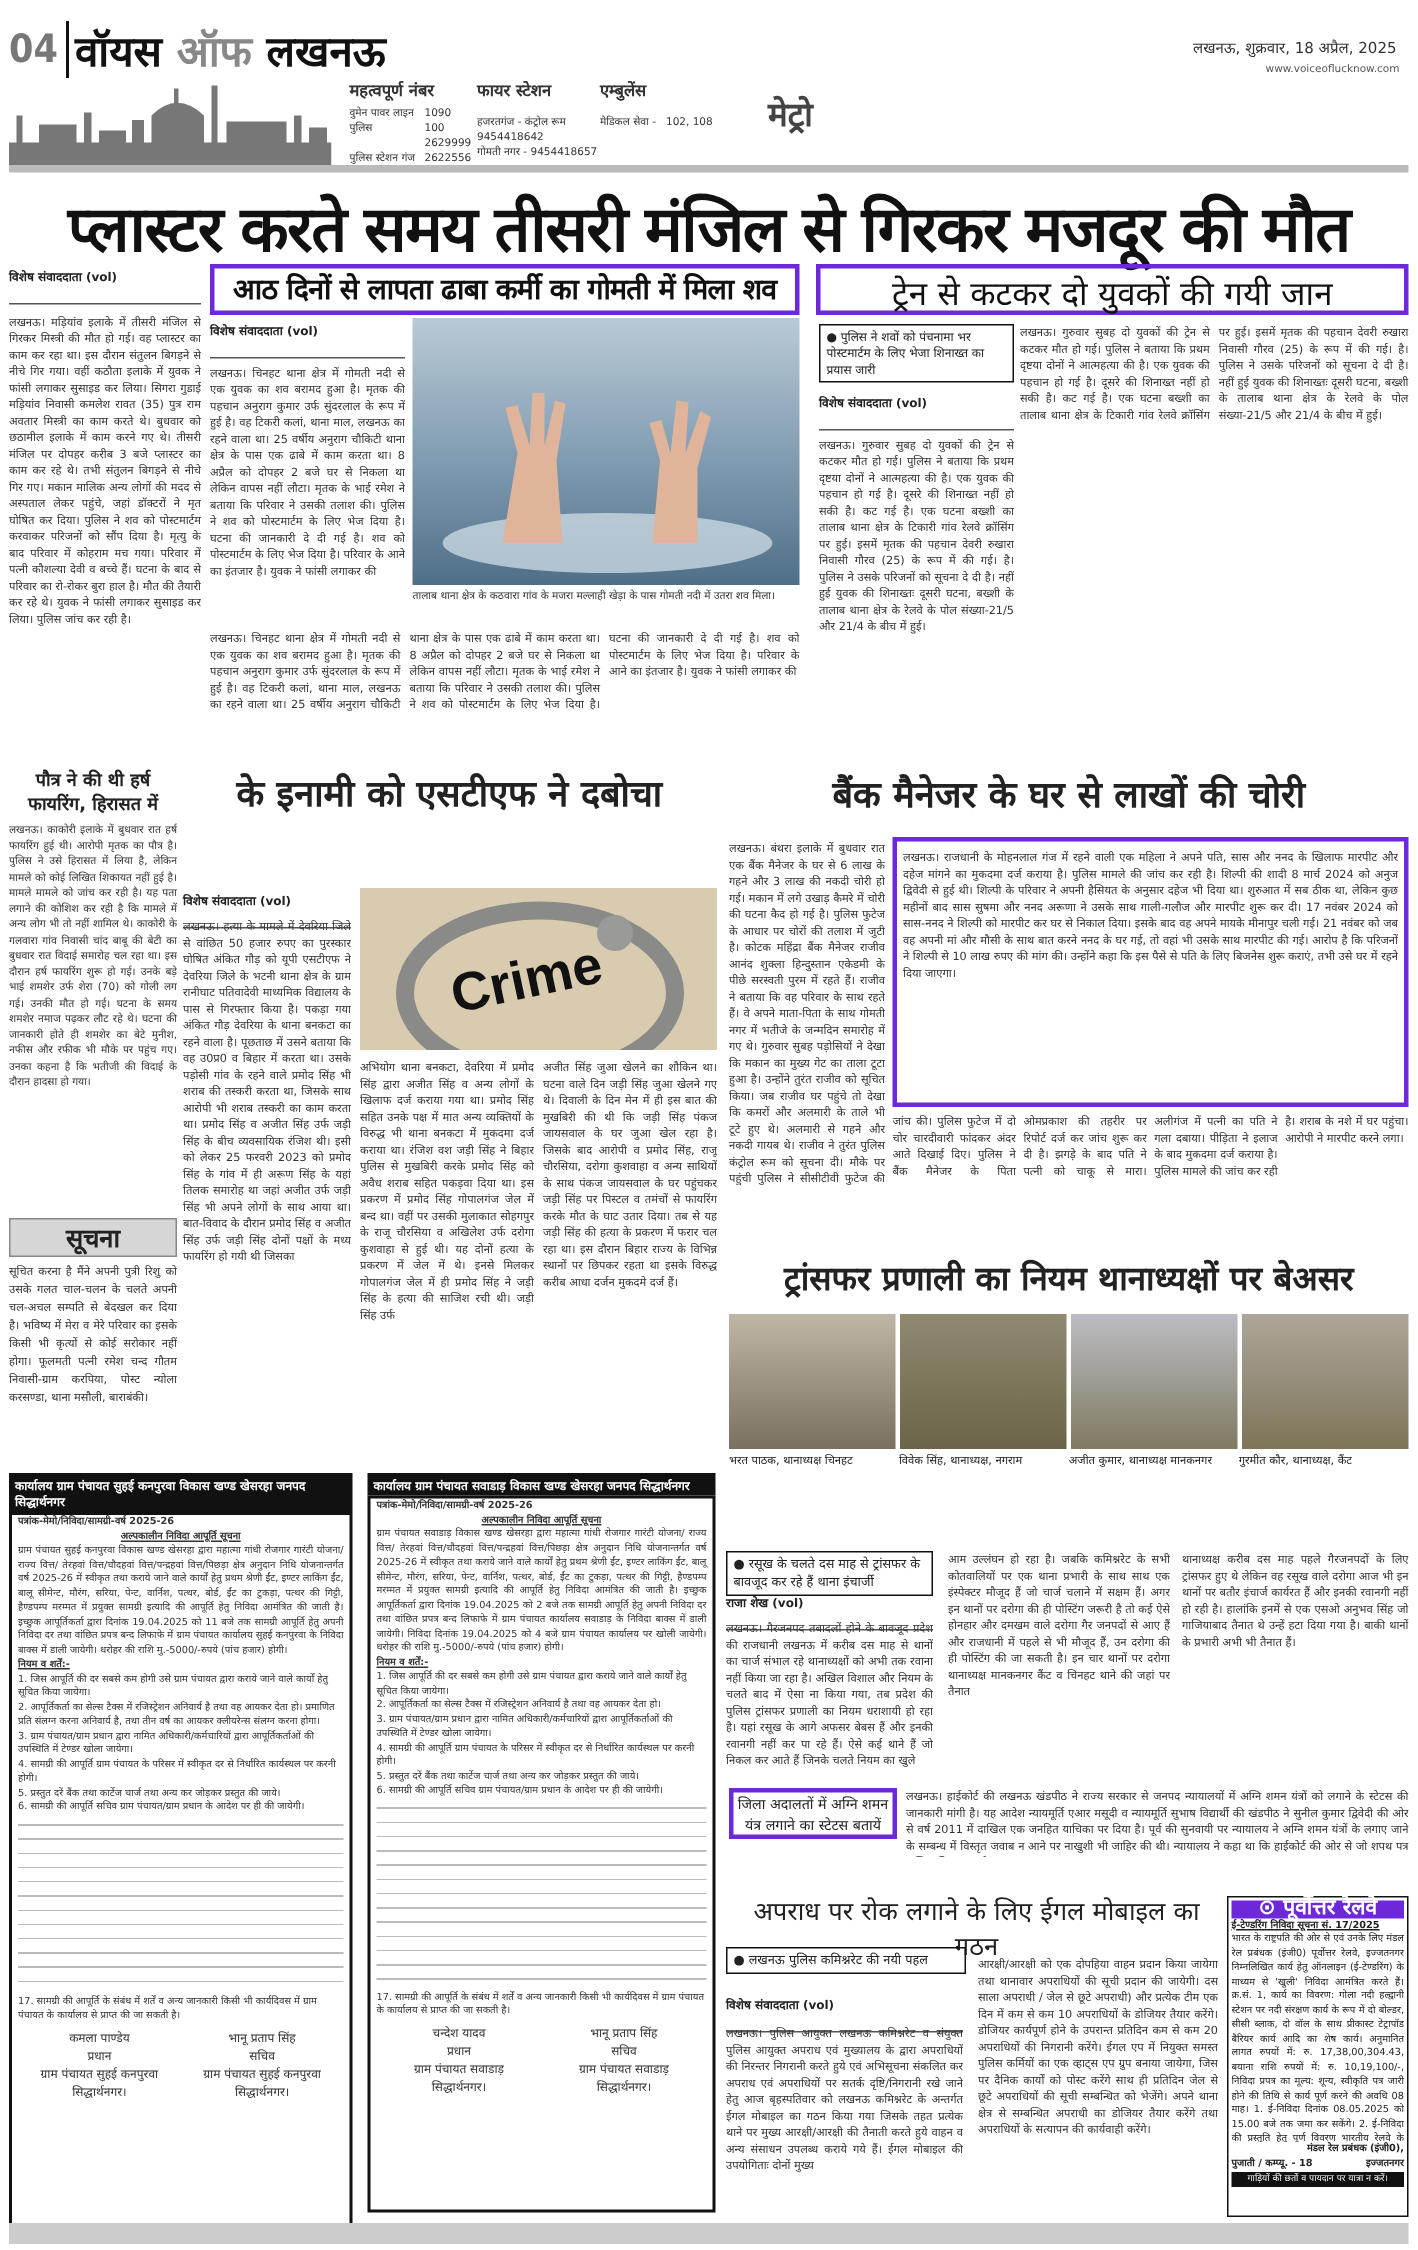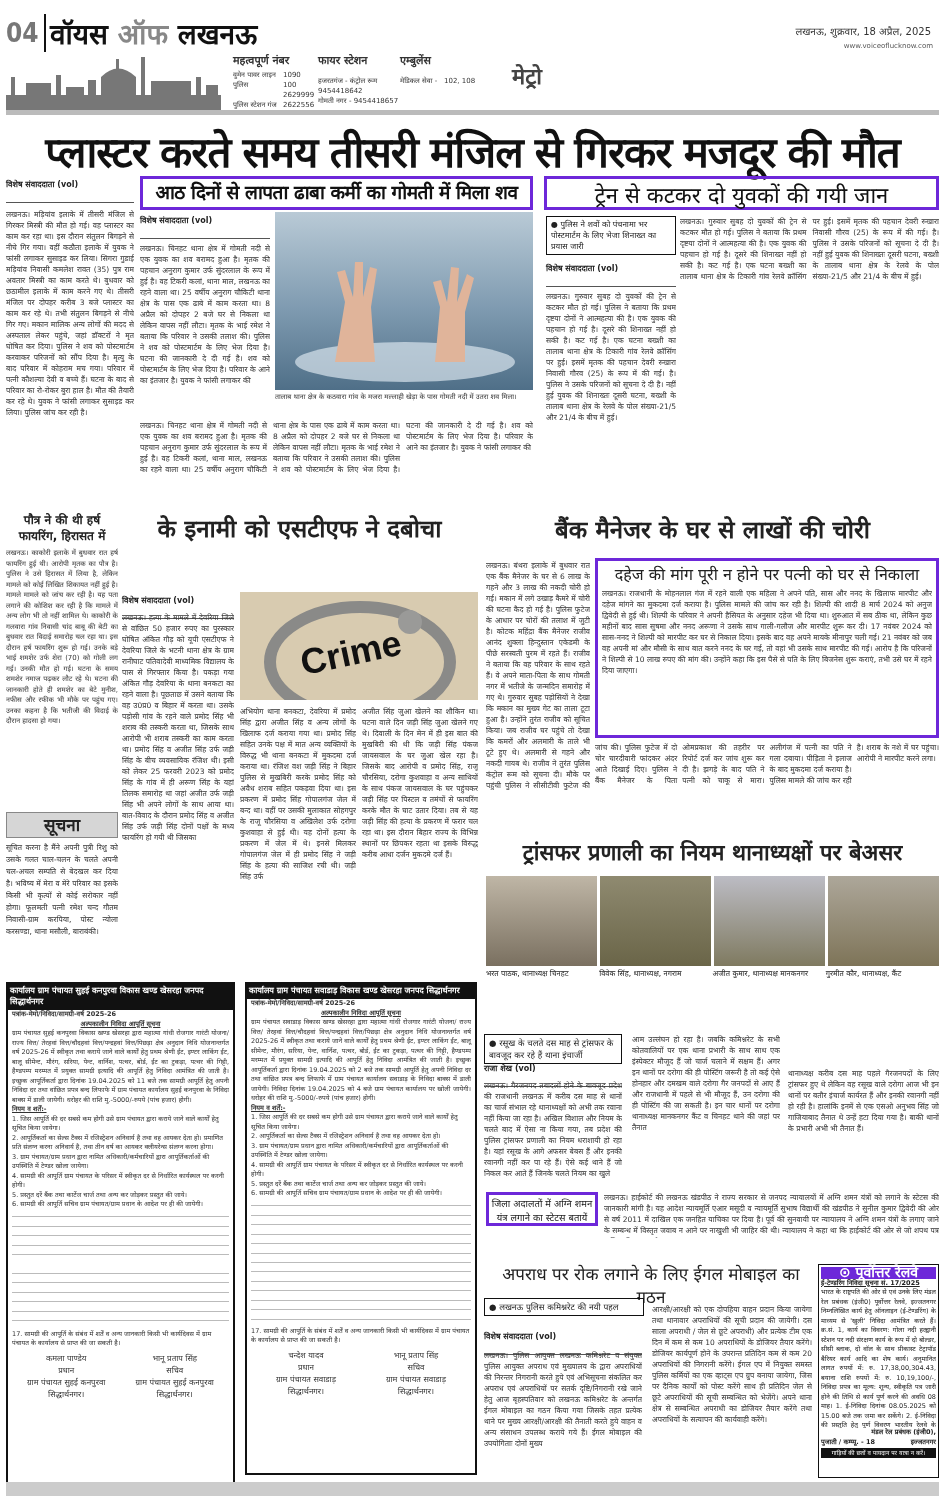--- a/index.html
+++ b/index.html
@@ -145,21 +145,20 @@
 
 <div class="abs" style="left:6px;top:812px;width:112px;height:26px;background:#d6d6d6;border:1px solid #888;text-align:center">
   <span style="font-size:17px;font-weight:bold">सूचना</span>
 </div>
 <div class="abs body-text" style="left:6px;top:842px;width:112px;height:126px;font-size:7.5px;line-height:12px">सूचित करना है मैंने अपनी पुत्री रिशु को उसके गलत चाल-चलन के चलते अपनी चल-अचल सम्पति से बेदखल कर दिया है। भविष्य में मेरा व मेरे परिवार का इसके किसी भी कृत्यों से कोई सरोकार नहीं होगा। फूलमती पत्नी रमेश चन्द गौतम निवासी-ग्राम करपिया, पोस्ट न्योला करसण्डा, थाना मसौली, बाराबंकी।</div>
 
 <div class="abs" style="left:486px;top:512px;width:453px;text-align:center;font-size:24px;font-weight:bold">बैंक मैनेजर के घर से लाखों की चोरी</div>
 <div class="abs body-text" style="left:486px;top:560px;width:104px;height:230px">लखनऊ। बंथरा इलाके में बुधवार रात एक बैंक मैनेजर के घर से 6 लाख के गहने और 3 लाख की नकदी चोरी हो गई। मकान में लगे उखाड़ कैमरे में चोरी की घटना कैद हो गई है। पुलिस फुटेज के आधार पर चोरों की तलाश में जुटी है। कोटक महिंद्रा बैंक मैनेजर राजीव आनंद शुक्ला हिन्दुस्तान एकेडमी के पीछे सरस्वती पुरम में रहते हैं। राजीव ने बताया कि वह परिवार के साथ रहते हैं। वे अपने माता-पिता के साथ गोमती नगर में भतीजे के जन्मदिन समारोह में गए थे। गुरुवार सुबह पड़ोसियों ने देखा कि मकान का मुख्य गेट का ताला टूटा हुआ है। उन्होंने तुरंत राजीव को सूचित किया। जब राजीव घर पहुंचे तो देखा कि कमरों और अलमारी के ताले भी टूटे हुए थे। अलमारी से गहने और नकदी गायब थे। राजीव ने तुरंत पुलिस कंट्रोल रूम को सूचना दी। मौके पर पहुंची पुलिस ने सीसीटीवी फुटेज की जांच कर रही है।</div>
 
 <div class="abs box" style="left:595px;top:558px;width:344px;height:180px;padding:2px 4px">
-  <div style="font-size:16px;text-align:center">दहेज की मांग पूरी न होने पर पत्नी को घर से निकाला</div>
   <div class="body-text" style="height:145px;margin-top:3px">लखनऊ। राजधानी के मोहनलाल गंज में रहने वाली एक महिला ने अपने पति, सास और ननद के खिलाफ मारपीट और दहेज मांगने का मुकदमा दर्ज कराया है। पुलिस मामले की जांच कर रही है। शिल्पी की शादी 8 मार्च 2024 को अनुज द्विवेदी से हुई थी। शिल्पी के परिवार ने अपनी हैसियत के अनुसार दहेज भी दिया था। शुरुआत में सब ठीक था, लेकिन कुछ महीनों बाद सास सुषमा और ननद अरूणा ने उसके साथ गाली-गलौज और मारपीट शुरू कर दी। 17 नवंबर 2024 को सास-ननद ने शिल्पी को मारपीट कर घर से निकाल दिया। इसके बाद वह अपने मायके मीनापुर चली गई। 21 नवंबर को जब वह अपनी मां और मौसी के साथ बात करने ननद के घर गई, तो वहां भी उसके साथ मारपीट की गई। आरोप है कि परिजनों ने शिल्पी से 10 लाख रुपए की मांग की। उन्होंने कहा कि इस पैसे से पति के लिए बिजनेस शुरू कराएं, तभी उसे घर में रहने दिया जाएगा।</div>
 </div>
 <div class="abs body-text" style="left:595px;top:742px;width:344px;height:56px;column-count:4;column-gap:5px">जांच की। पुलिस फुटेज में दो चोर चारदीवारी फांदकर अंदर आते दिखाई दिए। पुलिस ने बैंक मैनेजर के पिता ओमप्रकाश की तहरीर पर रिपोर्ट दर्ज कर जांच शुरू कर दी है। झगड़े के बाद पति ने पत्नी को चाकू से मारा। अलीगंज में पत्नी का पति ने गला दबाया। पीड़िता ने इलाज के बाद मुकदमा दर्ज कराया है। पुलिस मामले की जांच कर रही है। शराब के नशे में घर पहुंचा। आरोपी ने मारपीट करने लगा।</div>
 
 <div class="abs" style="left:486px;top:836px;width:453px;text-align:center;font-size:22px;font-weight:bold">ट्रांसफर प्रणाली का नियम थानाध्यक्षों पर बेअसर</div>
 <div class="abs" style="left:486px;top:876px;width:453px;height:90px;display:flex;gap:3px">
   <div class="photo" style="flex:1;background:linear-gradient(180deg,#bfb6a6,#7a7060)"></div>
   <div class="photo" style="flex:1;background:linear-gradient(180deg,#8f8a70,#6a6548)"></div>
   <div class="photo" style="flex:1;background:linear-gradient(180deg,#bcbcc4,#7f7a60)"></div>
   <div class="photo" style="flex:1;background:linear-gradient(180deg,#ada79a,#7e7458)"></div>
@@ -169,21 +168,21 @@
   <div class="caption" style="flex:1">विवेक सिंह, थानाध्यक्ष, नगराम</div>
   <div class="caption" style="flex:1">अजीत कुमार, थानाध्यक्ष मानकनगर</div>
   <div class="caption" style="flex:1">गुरमीत कौर, थानाध्यक्ष, कैंट</div>
 </div>
 <div class="abs pill" style="left:484px;top:1034px;width:138px;font-size:8.5px;line-height:12px">● <span>रसूख के चलते दस माह से ट्रांसफर के बावजूद कर रहे हैं थाना इंचार्जी</span></div>
 <div class="abs" style="left:484px;top:1062px;width:138px">
   <div class="byline">राजा शेख (vol)</div>
 </div>
 <div class="abs body-text" style="left:484px;top:1080px;width:138px;height:106px">लखनऊ। गैरजनपद तबादलों होने के बावजूद प्रदेश की राजधानी लखनऊ में करीब दस माह से थानों का चार्ज संभाल रहे थानाध्यक्षों को अभी तक रवाना नहीं किया जा रहा है। अखिल विशाल और नियम के चलते बाद में ऐसा ना किया गया, तब प्रदेश की पुलिस ट्रांसफर प्रणाली का नियम धराशायी हो रहा है। यहां रसूख के आगे अफसर बेबस हैं और इनकी रवानगी नहीं कर पा रहे हैं। ऐसे कई थाने हैं जो निकल कर आते हैं जिनके चलते नियम का खुले</div>
 <div class="abs body-text" style="left:632px;top:1034px;width:148px;height:152px">आम उल्लंघन हो रहा है। जबकि कमिश्नरेट के सभी कोतवालियों पर एक थाना प्रभारी के साथ साथ एक इंस्पेक्टर मौजूद हैं जो चार्ज चलाने में सक्षम हैं। अगर इन थानों पर दरोगा की ही पोस्टिंग जरूरी है तो कई ऐसे होनहार और दमखम वाले दरोगा गैर जनपदों से आए हैं और राजधानी में पहले से भी मौजूद हैं, उन दरोगा की ही पोस्टिंग की जा सकती है। इन चार थानों पर दरोगा थानाध्यक्ष मानकनगर कैंट व चिनहट थाने की जहां पर तैनात</div>
-<div class="abs body-text" style="left:788px;top:1068px;width:151px;height:152px">थानाध्यक्ष करीब दस माह पहले गैरजनपदों के लिए ट्रांसफर हुए थे लेकिन वह रसूख वाले दरोगा आज भी इन थानों पर बतौर इंचार्ज कार्यरत हैं और इनकी रवानगी नहीं हो रही है। हालांकि इनमें से एक एसओ अनुभव सिंह जो गाजियाबाद तैनात थे उन्हें हटा दिया गया है। बाकी थानों के प्रभारी अभी भी तैनात हैं।</div>
+<div class="abs body-text" style="left:788px;top:1034px;width:151px;height:152px">थानाध्यक्ष करीब दस माह पहले गैरजनपदों के लिए ट्रांसफर हुए थे लेकिन वह रसूख वाले दरोगा आज भी इन थानों पर बतौर इंचार्ज कार्यरत हैं और इनकी रवानगी नहीं हो रही है। हालांकि इनमें से एक एसओ अनुभव सिंह जो गाजियाबाद तैनात थे उन्हें हटा दिया गया है। बाकी थानों के प्रभारी अभी भी तैनात हैं।</div>
 
 <div class="abs box" style="left:486px;top:1192px;width:112px;height:34px;padding:2px;text-align:center;font-size:9.5px;line-height:14px">जिला अदालतों में अग्नि शमन यंत्र लगाने का स्टेटस बतायें</div>
 <div class="abs body-text" style="left:604px;top:1192px;width:335px;height:46px">लखनऊ। हाईकोर्ट की लखनऊ खंडपीठ ने राज्य सरकार से जनपद न्यायालयों में अग्नि शमन यंत्रों को लगाने के स्टेटस की जानकारी मांगी है। यह आदेश न्यायमूर्ति एआर मसूदी व न्यायमूर्ति सुभाष विद्यार्थी की खंडपीठ ने सुनील कुमार द्विवेदी की ओर से वर्ष 2011 में दाखिल एक जनहित याचिका पर दिया है। पूर्व की सुनवायी पर न्यायालय ने अग्नि शमन यंत्रों के लगाए जाने के सम्बन्ध में विस्तृत जवाब न आने पर नाखुशी भी जाहिर की थी। न्यायालय ने कहा था कि हाईकोर्ट की ओर से जो शपथ पत्र दाखिल किया गया है।</div>
 
 <div class="abs" style="left:486px;top:1262px;width:330px;text-align:center;font-size:17px">अपराध पर रोक लगाने के लिए ईगल मोबाइल का गठन</div>
 <div class="abs pill" style="left:484px;top:1298px;width:160px;font-size:8.5px;line-height:12px">● <span>लखनऊ पुलिस कमिश्नरेट की नयी पहल</span></div>
 <div class="abs" style="left:484px;top:1330px;width:158px">
   <div class="byline">विशेष संवाददाता (vol)</div>
 </div>
 <div class="abs body-text" style="left:484px;top:1350px;width:158px;height:126px">लखनऊ। पुलिस आयुक्त लखनऊ कमिश्नरेट व संयुक्त पुलिस आयुक्त अपराध एवं मुख्यालय के द्वारा अपराधियों की निरन्तर निगरानी करते हुये एवं अभिसूचना संकलित कर अपराध एवं अपराधियों पर सतर्क दृष्टि/निगरानी रखे जाने हेतु आज बृहस्पतिवार को लखनऊ कमिश्नरेट के अन्तर्गत ईगल मोबाइल का गठन किया गया जिसके तहत प्रत्येक थाने पर मुख्य आरक्षी/आरक्षी की तैनाती करते हुये वाहन व अन्य संसाधन उपलब्ध कराये गये हैं। ईगल मोबाइल की उपयोगिताः दोनों मुख्य</div>

